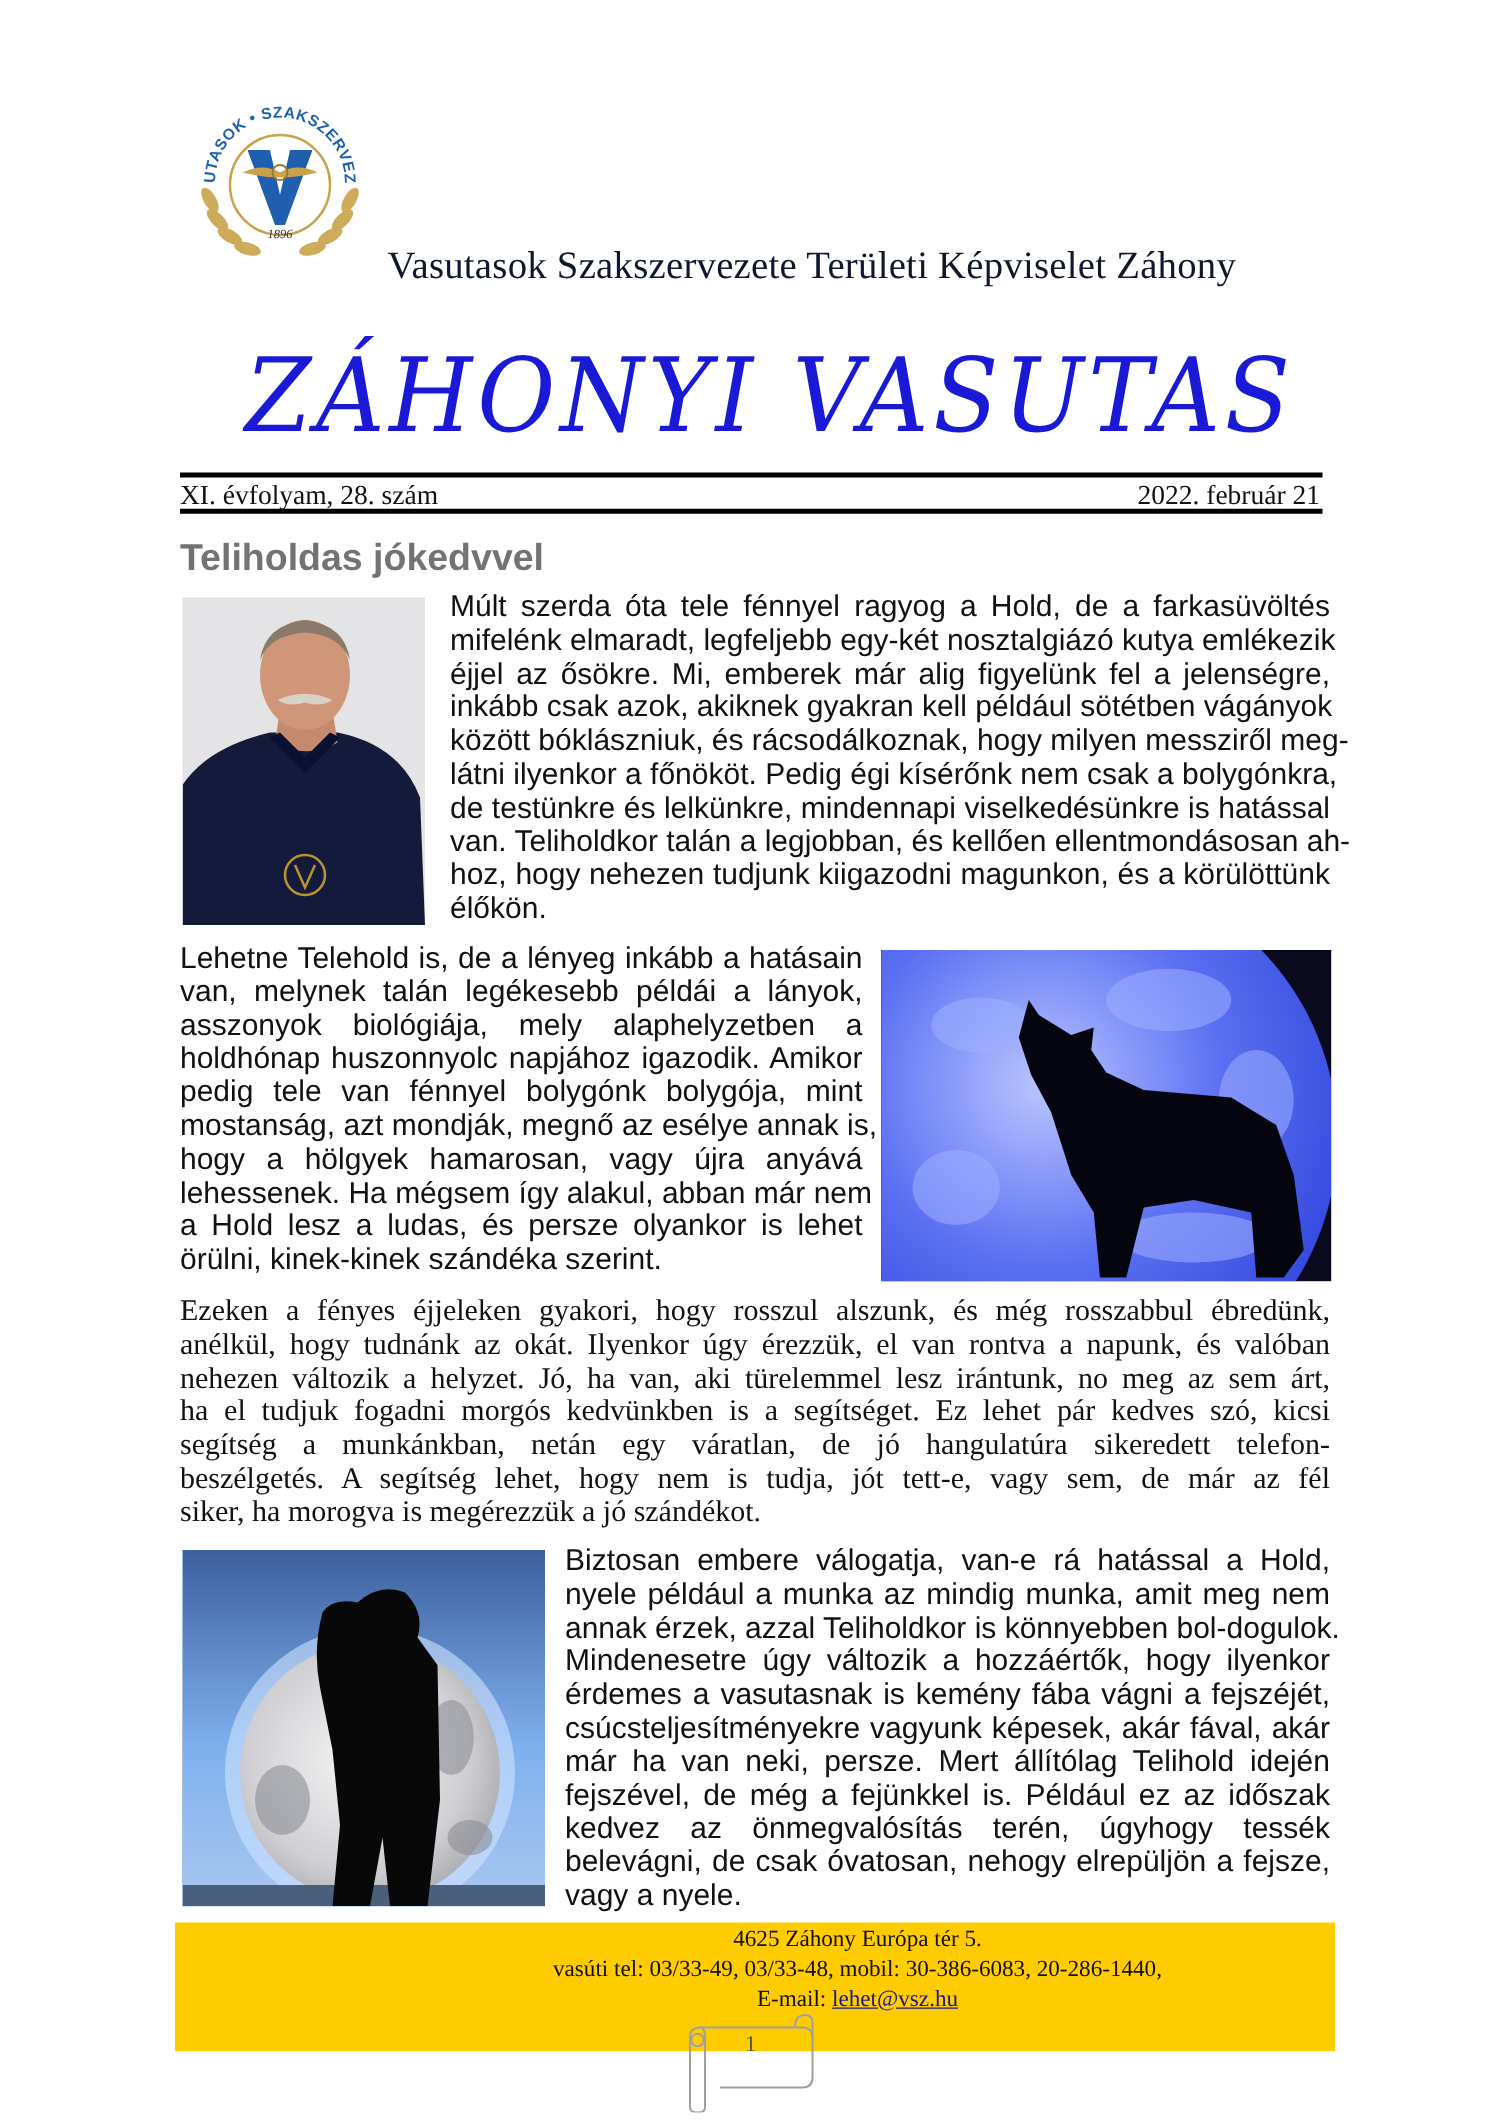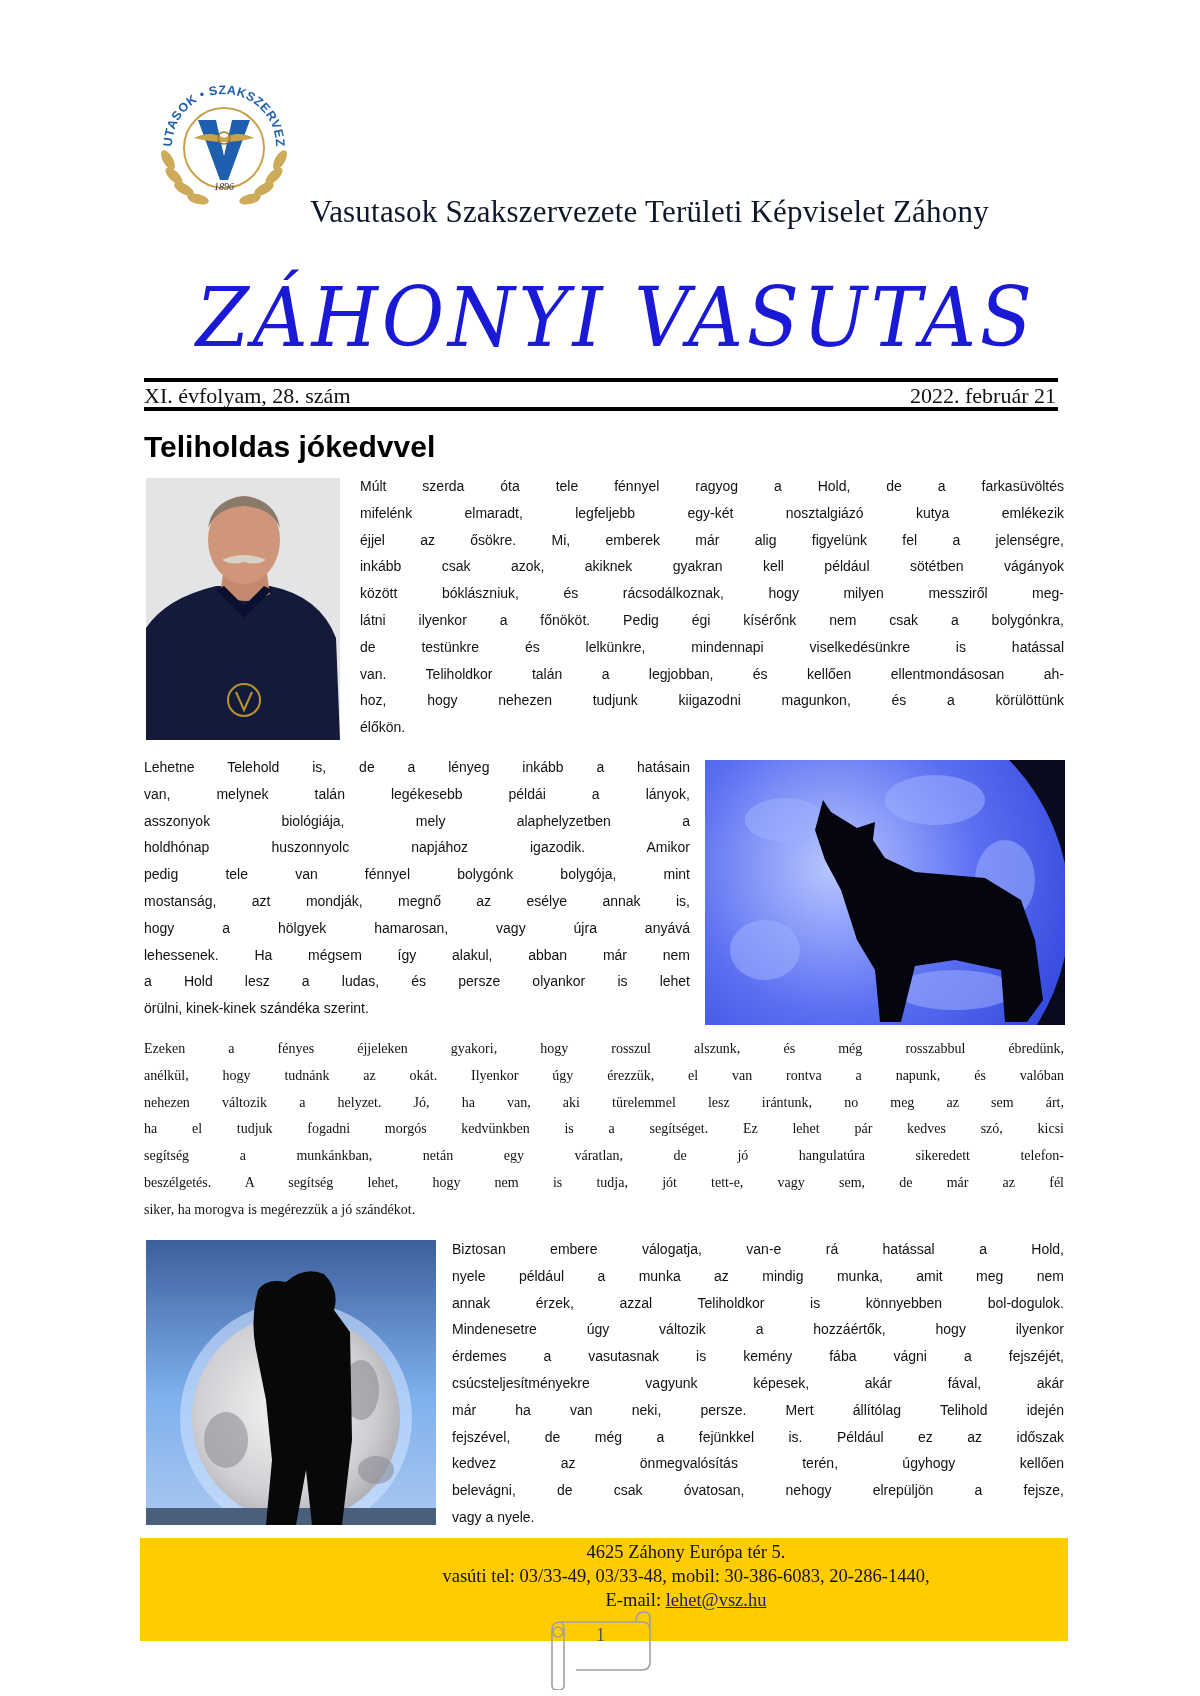--- a/index.html
+++ b/index.html
@@ -13,23 +13,23 @@
 
   #masthead { left: 196px; top: 270px; width: 830px; text-align: center; font-family: "DejaVu Serif", serif; font-style: italic; font-size: 82px; color: #1a1ad6; letter-spacing: 4px; white-space: nowrap; transform: scaleX(0.93); transform-origin: left top; }
 
   .rule { left: 144px; width: 914px; height: 4px; background: #000; }
   #rule-top { top: 378px; }
   #rule-bottom { top: 407px; }
 
   #issue { left: 144px; top: 383px; font-family: Liberation Serif, serif; font-size: 22px; color: #111; }
   #date { right: 144px; top: 383px; font-family: "Liberation Serif", serif; font-size: 22px; color: #111; }
 
-  #article-title { left: 144px; top: 430px; font-size: 30px; font-weight: bold; color: #000000; }
-
-  .para { font-size: 14px; line-height: 26.8px; text-align: justify; color: #111; }
+  #article-title { left: 144px; top: 430px; font-size: 30px; font-weight: bold; color: #737373; }
+
+  .para { font-size: 24px; line-height: 26.8px; text-align: justify; color: #111; }
   .para .ln { display: block; text-align: justify; text-align-last: justify; white-space: nowrap; }
   .para .ln.last { text-align-last: left; }
 
   #para1 { left: 360px; top: 473px; width: 704px; }
   #para2 { left: 144px; top: 754px; width: 546px; }
   #para3 { left: 144px; top: 1036px; width: 920px; font-family: Liberation Serif, serif; }
   #para4 { left: 452px; top: 1236px; width: 612px; }
 
   
   #portrait { left: 146px; top: 478px; width: 194px; height: 262px; background: #e2e2e2; overflow: hidden; }
@@ -196,21 +196,21 @@
 
 <div class="abs para" id="para4">
   <span class="ln">Biztosan embere válogatja, van-e rá hatással a Hold,</span>
   <span class="ln">nyele például a munka az mindig munka, amit meg nem</span>
   <span class="ln">annak érzek, azzal Teliholdkor is könnyebben bol-dogulok.</span>
   <span class="ln">Mindenesetre úgy változik a hozzáértők, hogy ilyenkor</span>
   <span class="ln">érdemes a vasutasnak is kemény fába vágni a fejszéjét,</span>
   <span class="ln">csúcsteljesítményekre vagyunk képesek, akár fával, akár</span>
   <span class="ln">már ha van neki, persze. Mert állítólag Telihold idején</span>
   <span class="ln">fejszével, de még a fejünkkel is. Például ez az időszak</span>
-  <span class="ln">kedvez az önmegvalósítás terén, úgyhogy kellően</span>
+  <span class="ln">kedvez az önmegvalósítás terén, úgyhogy tessék</span>
   <span class="ln">belevágni, de csak óvatosan, nehogy elrepüljön a fejsze,</span>
   <span class="ln last">vagy a nyele.</span>
 </div>
 
 <div class="abs" id="footer"></div>
 <div class="abs" id="footer-lines">
   <div>4625 Záhony Európa tér 5.</div>
   <div>vasúti tel: 03/33-49, 03/33-48, mobil: 30-386-6083, 20-286-1440,</div>
   <div>
     <span>E-mail: </span><a href="mailto:zhtk@vsz.hu">lehet@vsz.hu</a>

